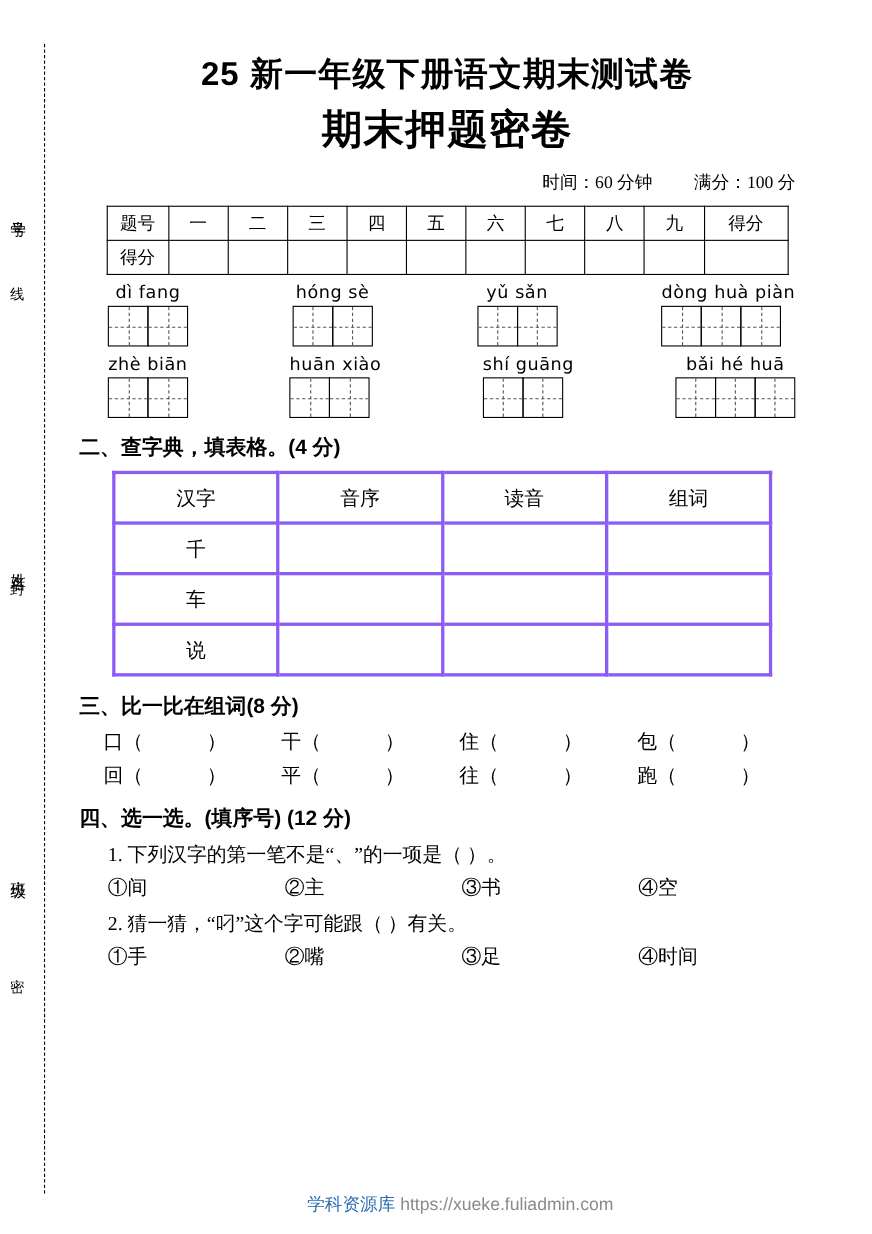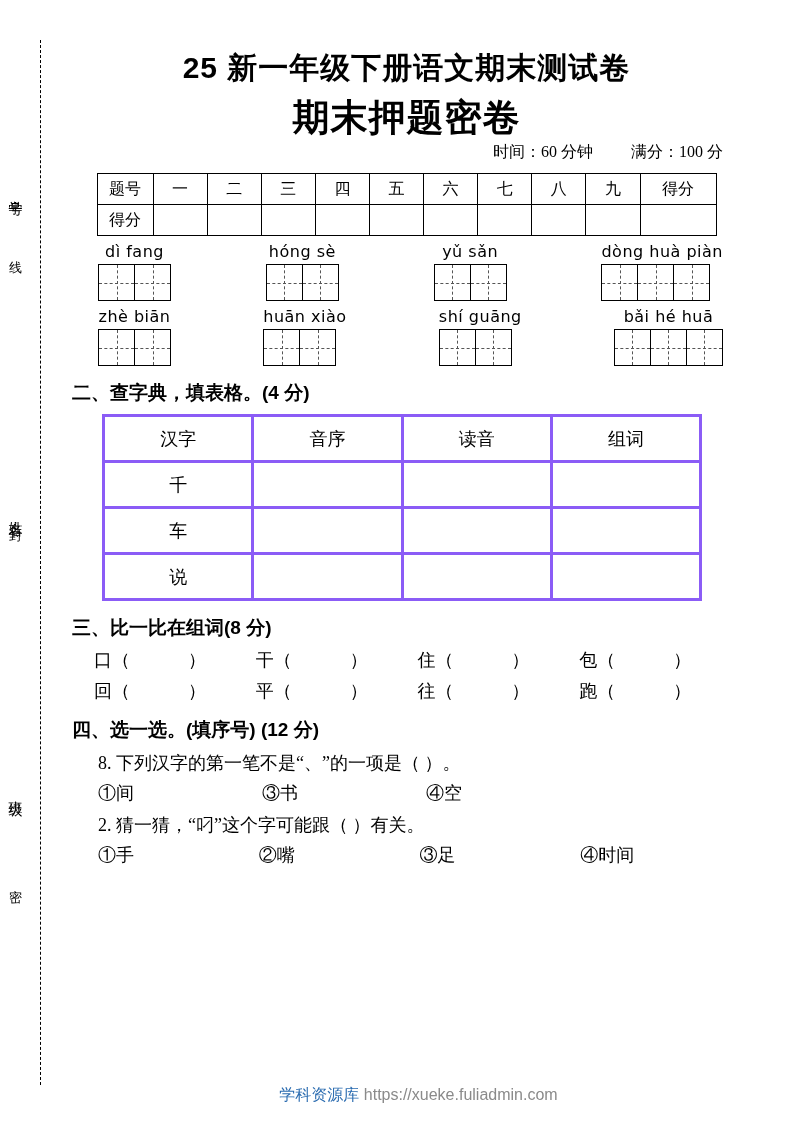--- a/index.html
+++ b/index.html
@@ -56,20 +56,21 @@
   h1.title, h2.subtitle {
     text-align: center;
     font-family: "Liberation Sans", sans-serif;
     font-weight: bold;
     margin: 0;
   }
   h1.title { font-size: 30px; letter-spacing: 1px; line-height: 1.35; }
   h2.subtitle { font-size: 37px; letter-spacing: 1px; line-height: 1.35; margin-top: 4px; }
 
   .meta-line {
+    margin-top: 14px;
     text-align: right;
     padding-right: 18px;
     font-size: 16px;
   }
   .meta-line span { margin-left: 34px; }
 
   
   table.score {
     border-collapse: collapse;
     margin: 10px auto 0 auto;
@@ -412,23 +413,24 @@
     <div class="cmp-item">
       <span>往（</span><span class="blank"></span><span>）</span>
     </div>
     <div class="cmp-item">
       <span>跑（</span><span class="blank"></span><span>）</span>
     </div>
   </div>
 
   <h3 class="sec">四、选一选。(填序号) (12 分)</h3>
 
-  <div class="q">8. 下列汉字的第一笔不是“、”的一项是（        ）。</div>
+  <div class="q">1. 下列汉字的第一笔不是“、”的一项是（        ）。</div>
   <div class="opts">
     <div>①间</div>
+    <div>②主</div>
     <div>③书</div>
     <div>④空</div>
   </div>
 
   <div class="q">2. 猜一猜，“叼”这个字可能跟（      ）有关。</div>
   <div class="opts">
     <div>①手</div>
     <div>②嘴</div>
     <div>③足</div>
     <div>④时间</div>

